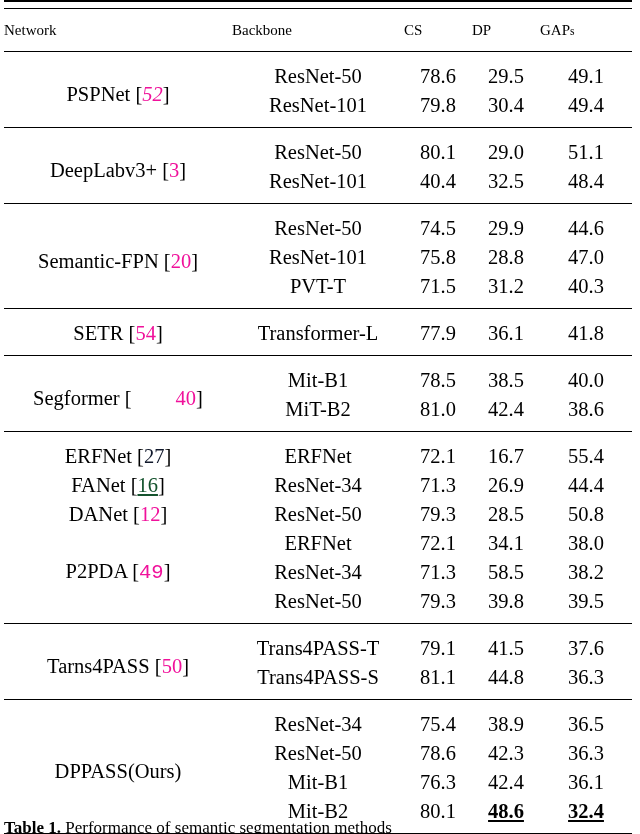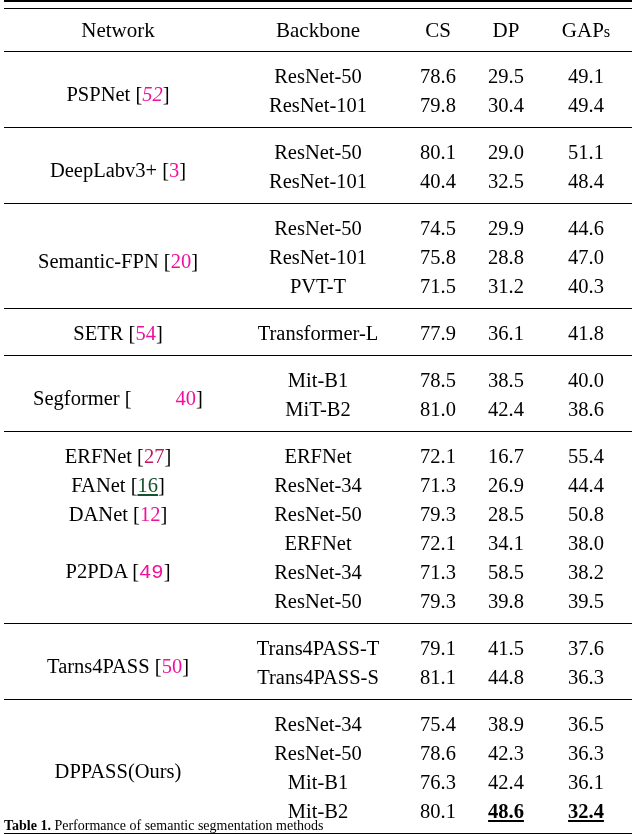--- a/index.html
+++ b/index.html
@@ -62,22 +62,22 @@
     height: 6px;
     border-top: 1.3px solid #000;
     border-bottom: 2.2px solid #000;
     padding: 0;
     font-size: 0;
   }
 
   
   tr.head td {
     height: 42px;
-    text-align: center;
-    font-size: 21px;
+    text-align: left;
+    font-size: 15px;
   }
   .gaps-label .smallcap-s {
     font-size: 0.78em;
   }
 
   
   tr.data td {
     height: 29px;
     text-align: center;
     font-size: 20.5px;
@@ -95,21 +95,21 @@
 
   
   tr.data.block-first td { padding-top: 7px; }
   tr.data.block-last  td { padding-bottom: 7px; }
 
   #caption {
     position: absolute;
     left: 4px;
     top: 818px;
     width: 628px;
-    font-size: 14px;
+    font-size: 17px;
     white-space: nowrap;
     overflow: hidden;
     height: 16px;
     color: #000;
   }
 </style>
 </head>
 <body>
 
 <div id="table-wrap">
@@ -209,21 +209,21 @@
         <tr class="data block-last">
           <td class="">MiT-B2</td>
           <td class="num">81.0</td>
           <td class="num">42.4</td>
           <td class="num">38.6</td>
         </tr>
         <tr class="rule-mid">
           <td colspan="5"></td>
         </tr>
         <tr class="data block-first">
-          <td class="network-cell"><span>ERFNet</span> <span class="cite-br">[</span><span class="cite-num" style="color: #be185d;">27</span><span class="cite-br">]</span></td>
+          <td class="network-cell"><span>ERFNet</span> <span class="cite-br">[</span><span class="cite-num" style="color: #0f172a;">27</span><span class="cite-br">]</span></td>
           <td class="">ERFNet</td>
           <td class="num">72.1</td>
           <td class="num">16.7</td>
           <td class="num">55.4</td>
         </tr>
         <tr class="data">
           <td class="network-cell"><span>FANet</span> <span class="cite-br">[</span><span class="cite-num" style="color: #14532d; text-decoration: underline;">16</span><span class="cite-br">]</span></td>
           <td class="">ResNet-34</td>
           <td class="num">71.3</td>
           <td class="num">26.9</td>

